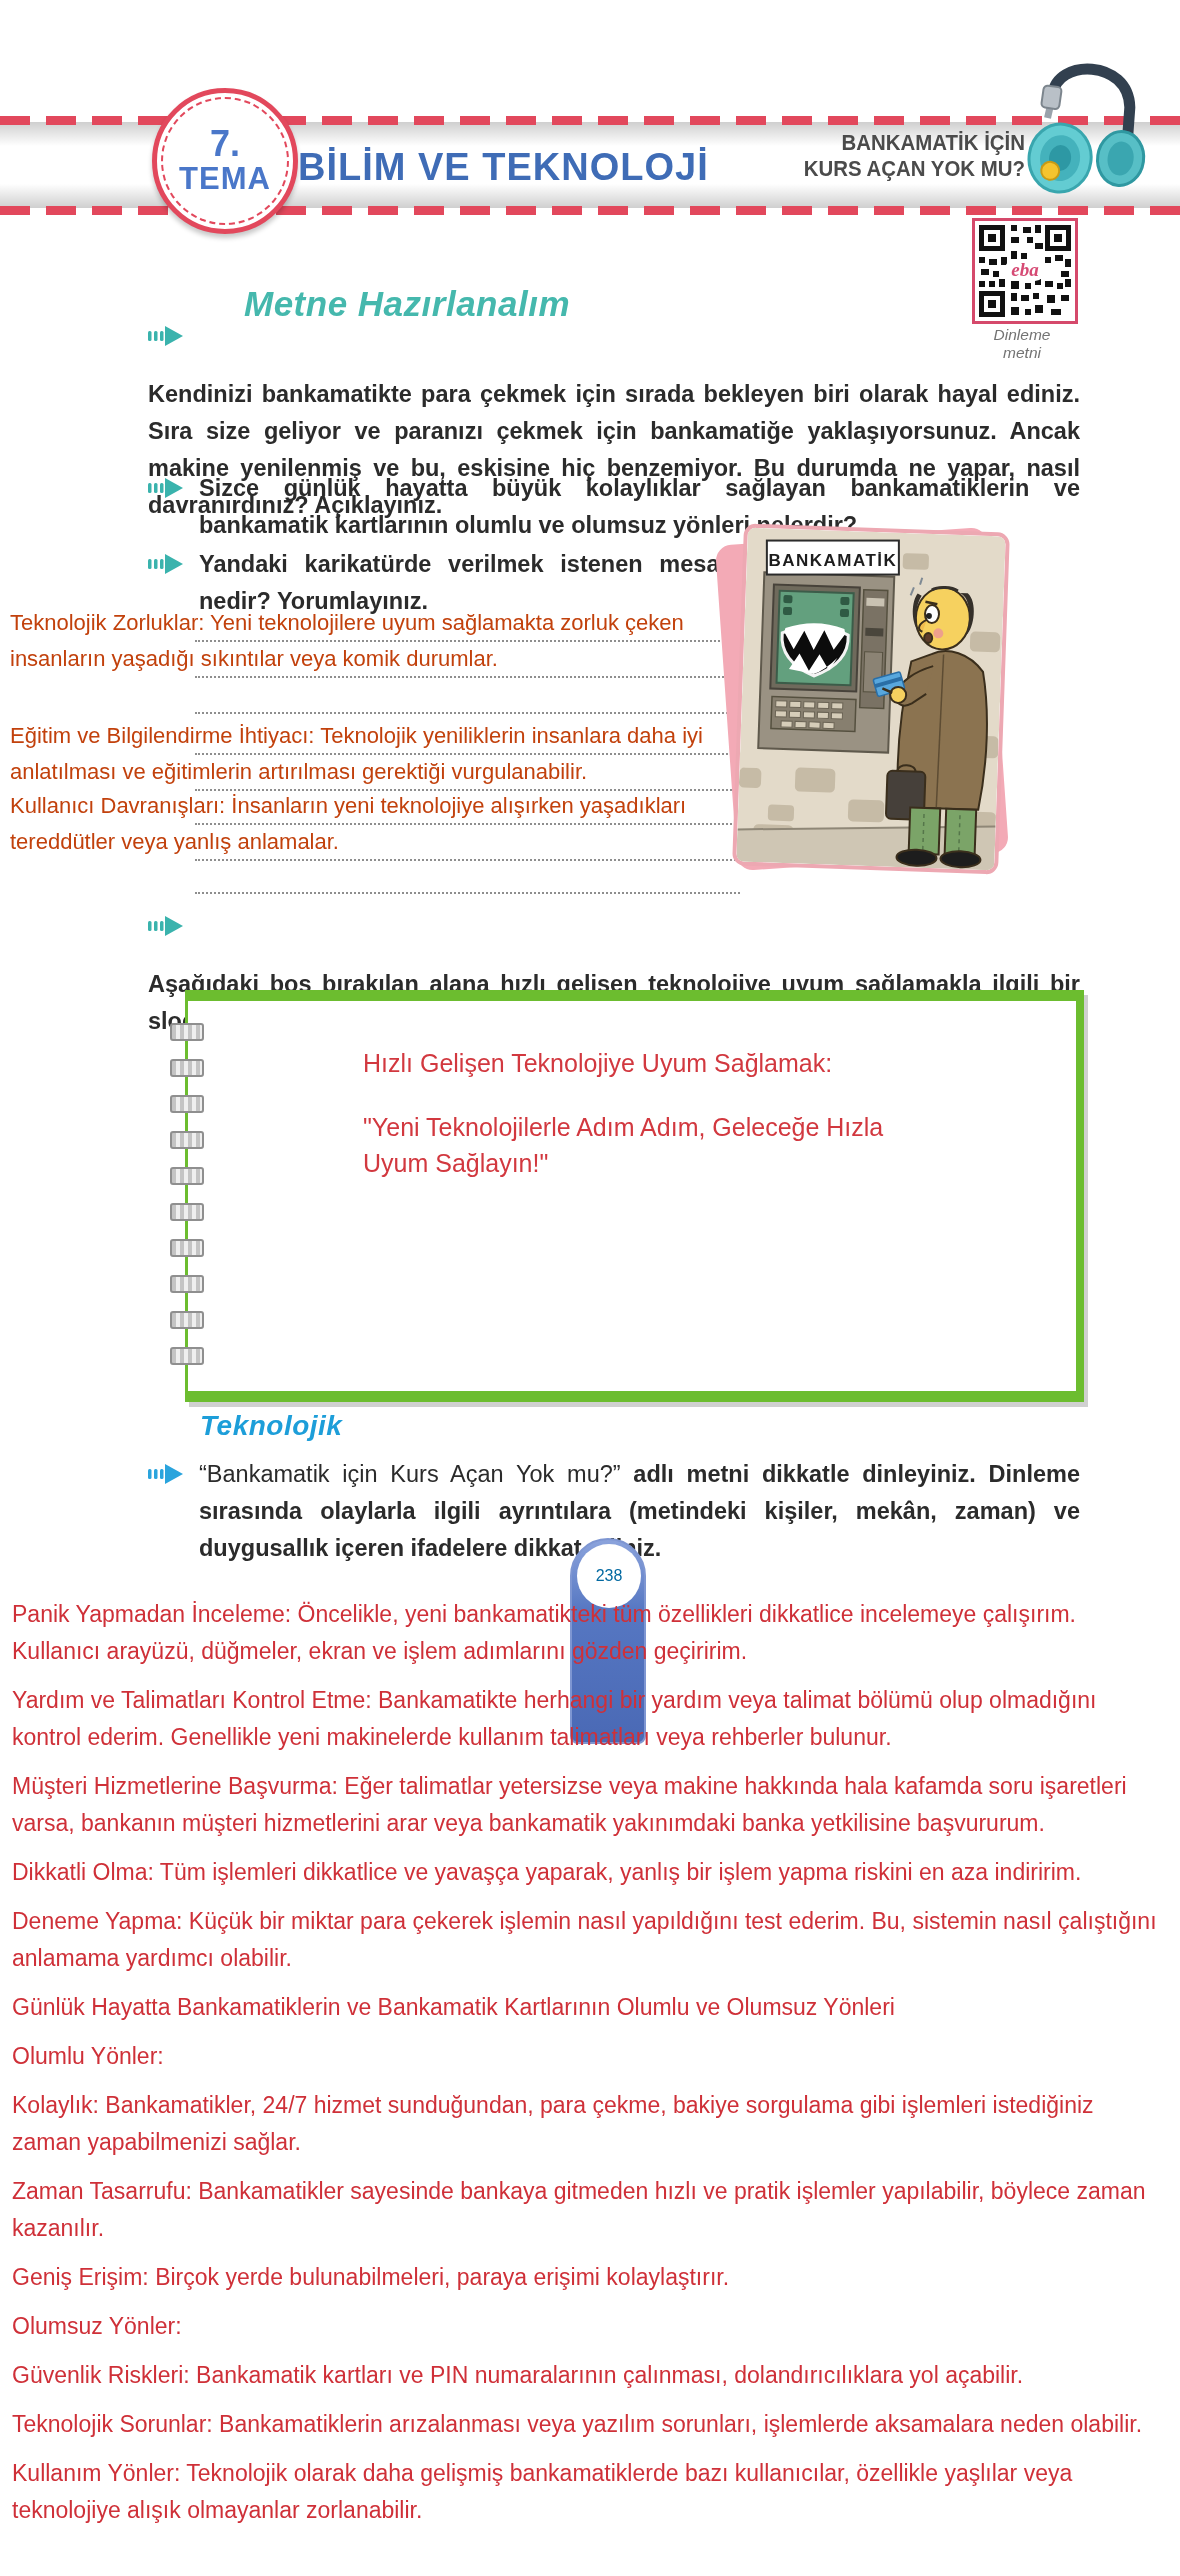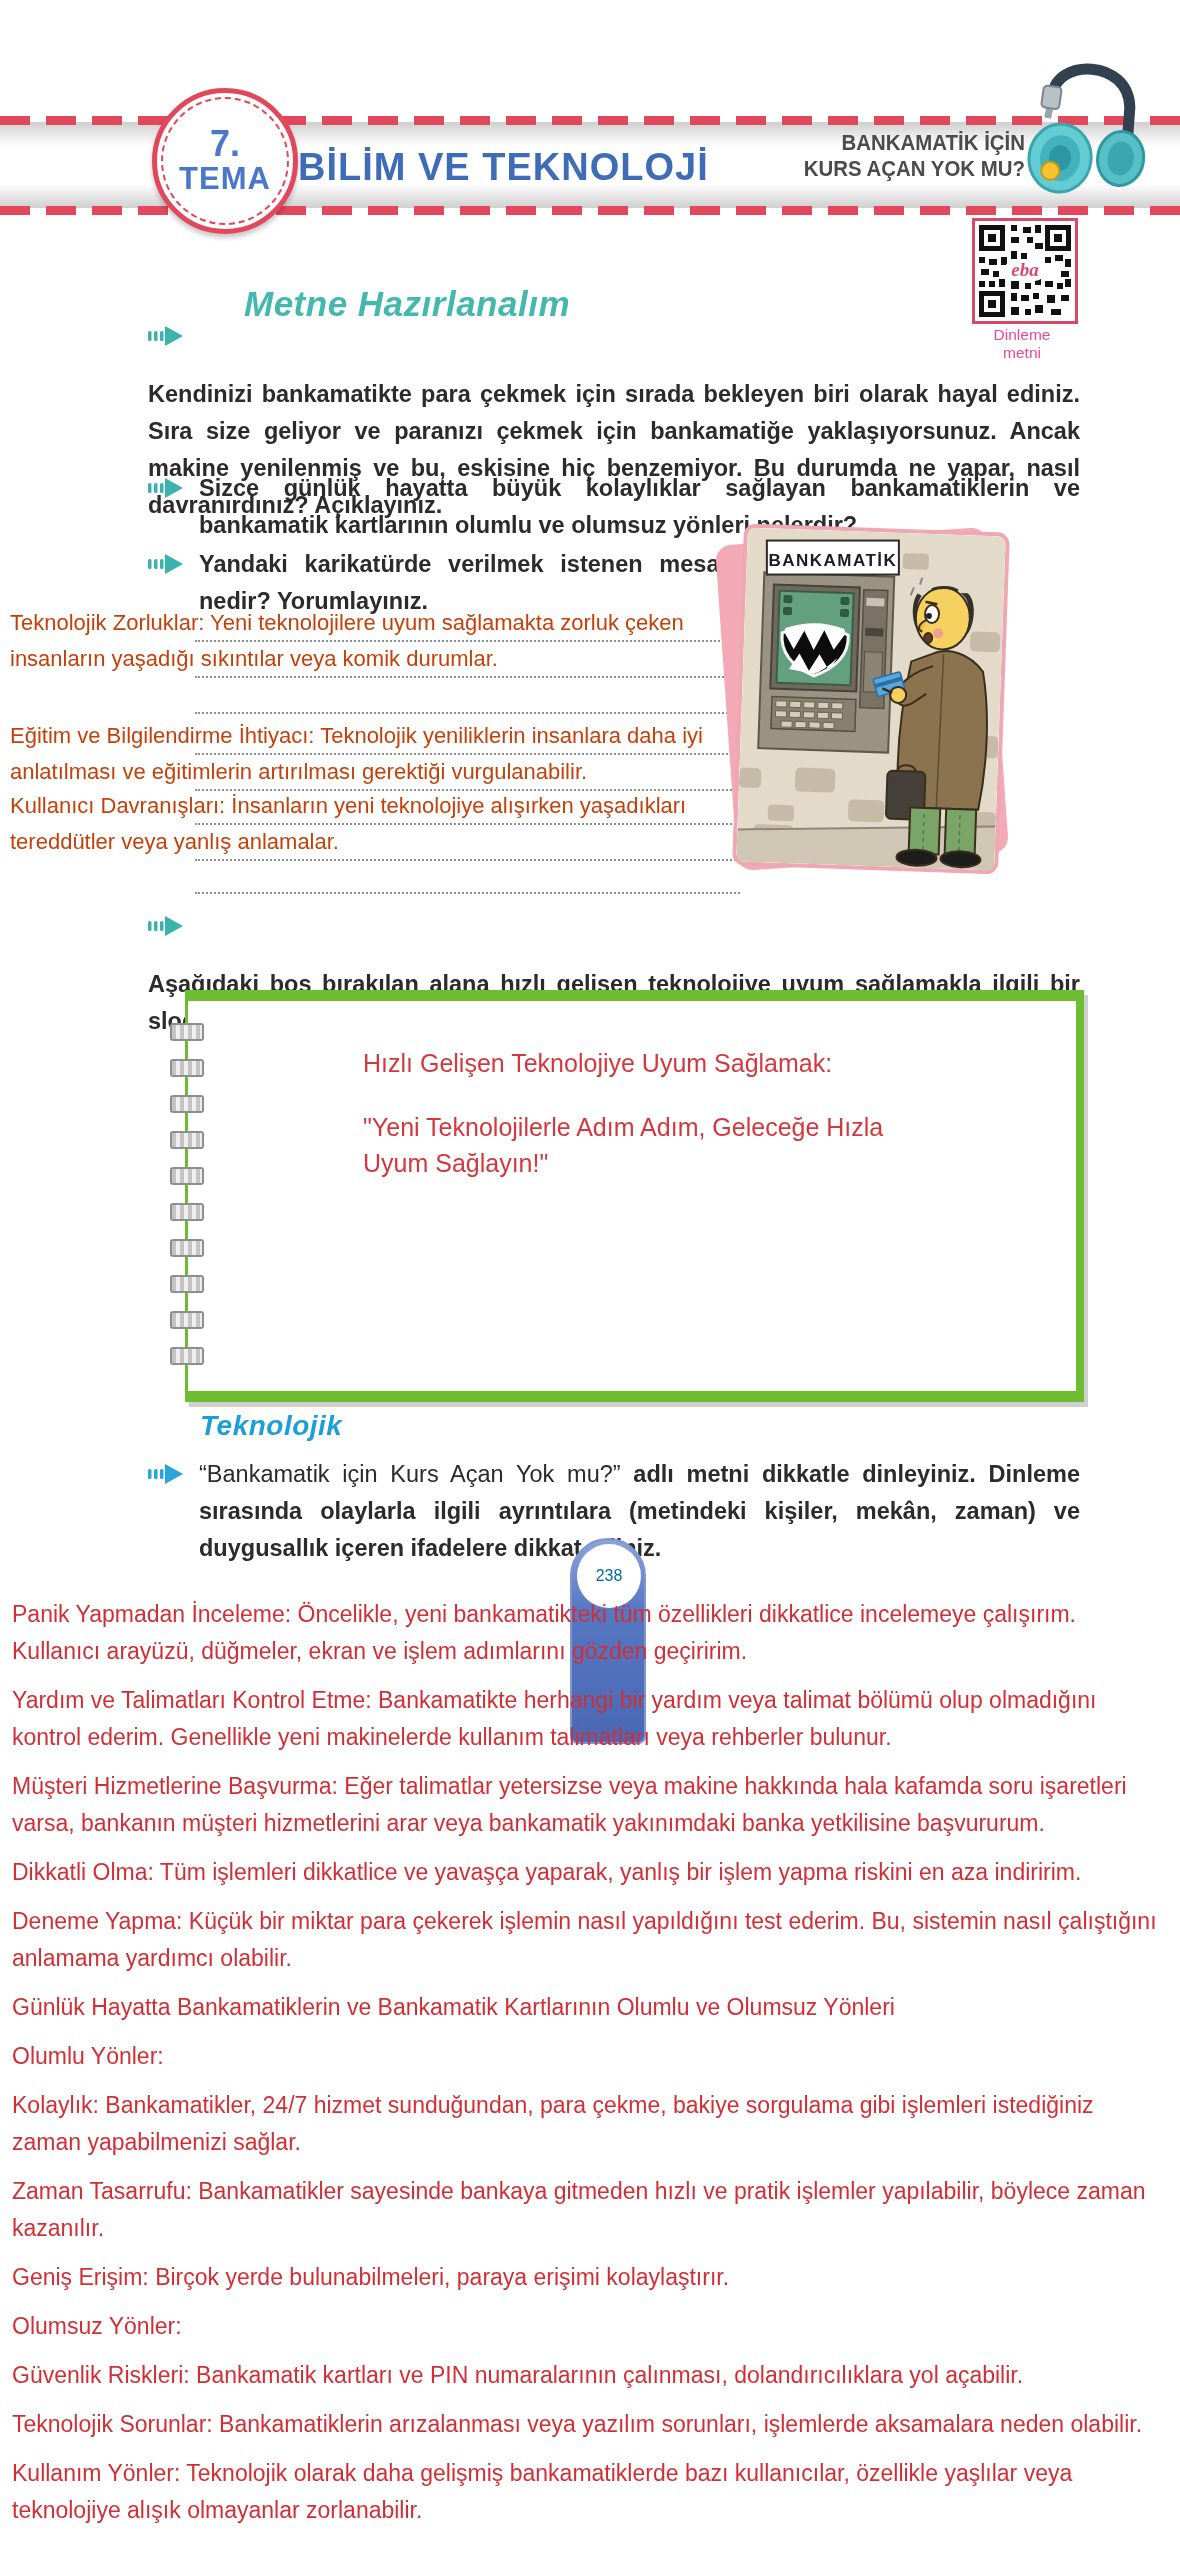--- a/index.html
+++ b/index.html
@@ -24,21 +24,21 @@
         color:#3f6cb6;letter-spacing:1px;z-index:3;}
   .listen-title{position:absolute;left:680px;top:130px;width:345px;text-align:right;
         font-size:21.5px;font-weight:700;color:#4b4b4b;line-height:26px;z-index:3;
         transform:scaleX(.95);transform-origin:right;}
   .headphones{position:absolute;left:1026px;top:62px;z-index:4;}
 
   
   .qr-box{position:absolute;left:972px;top:218px;width:96px;height:96px;background:#fff;
         border:3px solid #d5496b;padding:2px;z-index:3;}
   .qr-caption{position:absolute;left:952px;top:326px;width:140px;text-align:center;
-        font-size:15.5px;color:#ec4899;line-height:18px;}
+        font-style:italic;font-size:15.5px;color:#737373;line-height:18px;}
 
   
   .h-teal{position:absolute;left:200px;top:284px;font-size:35px;font-weight:700;font-style:italic;
         color:#45b8ad;letter-spacing:.5px;margin-left:44px;}
   .h-blue{position:absolute;left:200px;top:1410px;font-size:28px;font-weight:700;font-style:italic;
         color:#1d9ed9;letter-spacing:.5px;}
 
   
   .q{position:absolute;display:flex;gap:15px;}
   .q .arr{flex:0 0 36px;margin-top:7px;}

